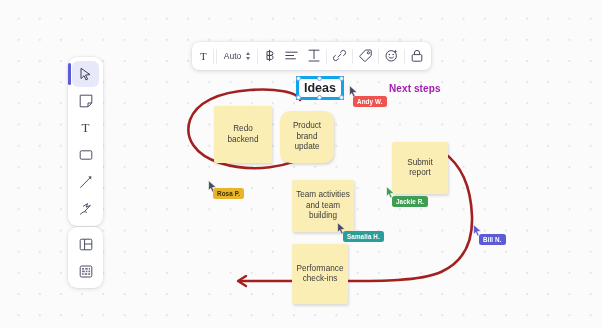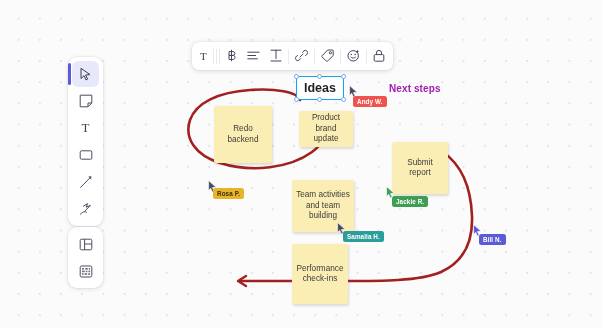--- a/index.html
+++ b/index.html
@@ -158,21 +158,21 @@
     position: absolute;
     font-size: 10px;
     font-weight: bold;
     color: #a21caf;
     letter-spacing: .1px;
   }
 
   
   .sel-box {
     position: absolute;
-    border: 1px solid #0ea5e9;
+    border: 3px solid #0ea5e9;
     background: #ffffff;
     display: flex; align-items: center; justify-content: center;
     font-size: 12.5px; font-weight: bold; color: #1f2023;
     cursor: pointer;
   }
   .handle {
     position: absolute;
     width: 5px; height: 5px;
     background: #ffffff;
     border: 1px solid #7aa8e8;
@@ -226,21 +226,21 @@
   <span class="handle h-bm"></span>
   <span class="handle h-br"></span>
 </div>
 
 <div class="title-text" style="left:389px; top:83px;">Next steps</div>
 
 <div class="note" style="left:214px; top:106px; width:58px; height:57px;">
   <span>Redo backend</span>
 </div>
 
-<div class="note" style="left:299px; top:111px; width:54px; height:36px;">
+<div class="note" style="left:280px; top:111px; width:54px; height:52px;border-radius:10px;">
   <span>Product brand update</span>
 </div>
 
 <div class="note" style="left:292px; top:180px; width:62px; height:52px;">
   <span>Team activities and team building</span>
 </div>
 
 <div class="note" style="left:292px; top:244px; width:56px; height:60px;">
   <span>Performance check-ins</span>
 </div>
@@ -360,20 +360,27 @@
 
 <div class="top-bar">
 
   <div class="tb-item tb-icon">
     <span class="rail-letter" style="font-size:11px;">T</span>
   </div>
   <div class="tb-sep"></div>
 
   <div class="tb-sep"></div>
 
+  <div class="tb-item">
+    <span>Auto</span>
+    <span class="stepper">
+        <i class="up"></i>
+        <i class="dn"></i>
+      </span>
+  </div>
   <div class="tb-sep"></div>
 
   <div class="tb-item tb-icon">
     <span>
       <svg width="11" height="13" viewBox="0 0 11 13" fill="none">
         <path d="M5.5,0.8 V12.2" stroke="#44465c" stroke-width="1"></path>
         <path d="M3,2.6 H7 A1.9,1.9 0 0 1 7,6.4 H3 Z" stroke="#44465c" stroke-width="1" stroke-linejoin="round"></path>
         <path d="M3,6.4 H7.6 A2.1,2.1 0 0 1 7.6,10.4 H3 Z" stroke="#44465c" stroke-width="1" stroke-linejoin="round"></path>
       </svg>
     </span>

